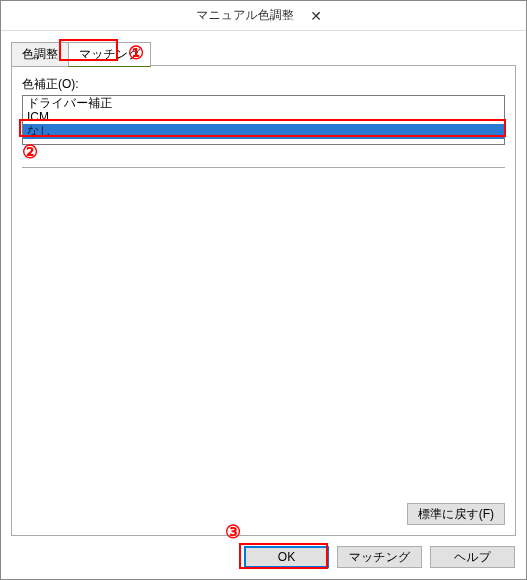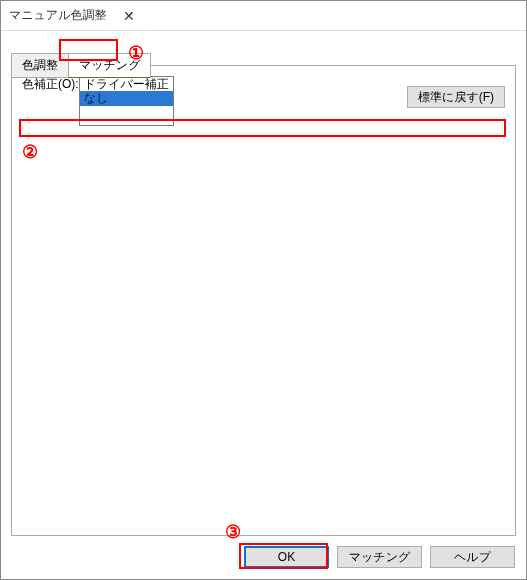--- a/index.html
+++ b/index.html
@@ -17,21 +17,21 @@
       height: 580px;
       border: 1px solid #888;
       background: #fff;
       display: flex;
       flex-direction: column;
     }
     .titlebar {
       height: 30px;
       display: flex;
       align-items: center;
-      justify-content: flex-start;
+      justify-content: center;
       padding-left: 8px;
       background: #fff;
       border-bottom: 1px solid #ddd;
     }
     .title-text { color: #333; }
     .close-btn {
       width: 45px;
       height: 29px;
       display: flex;
       align-items: center;
@@ -46,36 +46,36 @@
       align-items: flex-end;
       padding: 8px 10px 0 10px;
       height: 34px;
       position: relative;
     }
     .tab {
       padding: 3px 10px;
       border: 1px solid #aaa;
       background: #f0f0f0;
       position: relative;
-      top: 13px;
+      top: 2px;
       margin-right: -1px;
       cursor: pointer;
     }
     .tab.active {
       background: #fff;
       border-bottom: 1px solid #4d7c0f;
       z-index: 2;
     }
     .tab-panel {
       border: 1px solid #aaa;
       margin: 0 10px;
       flex: 1;
       padding: 10px;
       display: flex;
-      flex-direction: row;
+      flex-direction: column;
     }
     .label { margin-bottom: 2px; }
     .listbox {
       border: 1px solid #7a7a7a;
       height: 50px;
       overflow: hidden;
       position: relative;
       background: #fff;
     }
     .listitem {
@@ -158,20 +158,21 @@
     <div class="tab active">
       <span>マッチング</span>
     </div>
   </div>
 
   <div class="tab-panel">
     <div class="label">色補正(O):</div>
 
     <div class="listbox">
       <div class="listitem">ドライバー補正</div>
+      <div class="listitem">ICM</div>
       <div class="listitem selected">なし</div>
     </div>
 
     <div class="divider"></div>
     <div class="spacer"></div>
 
     <div class="defaults-row">
       <div class="button">
         <span>標準に戻す(F)</span>
       </div>

